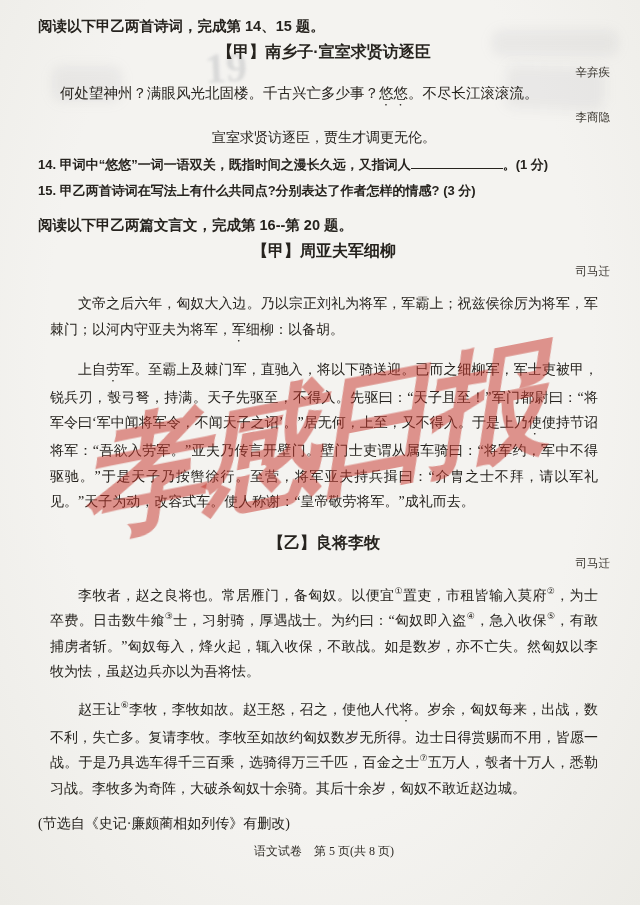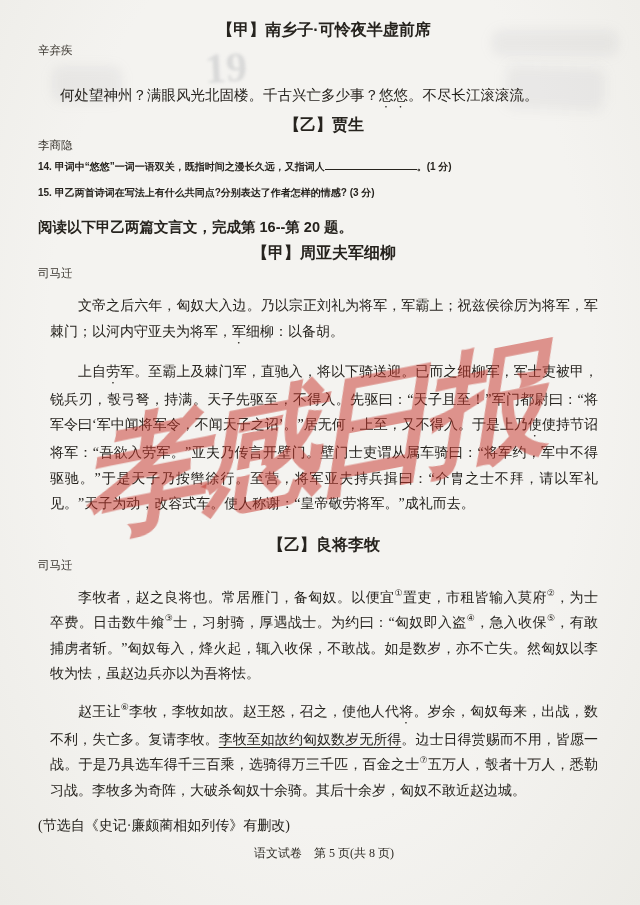--- a/index.html
+++ b/index.html
@@ -6,32 +6,32 @@
   body{width:640px;height:905px;position:relative;overflow:hidden;
        font-family:"Liberation Serif","DejaVu Serif",serif;color:#26231e;}
   .page{position:absolute;inset:0;
         background:radial-gradient(ellipse at 50% 40%, #f4f3f0 60%, #ecebe6 100%);
         padding:16px 30px 0 38px;box-sizing:border-box;}
   
   .intro,.question,.sec-title{font-family:"Liberation Sans","DejaVu Sans",sans-serif;font-weight:700;}
   .intro{font-size:14.5px;line-height:20px;margin:0 0 4px 0;}
   .intro.second{margin-top:12px;}
   .sec-title{font-size:16px;line-height:24px;text-align:center;margin:2px 0 0 0;}
-  .author{font-size:11.5px;line-height:16px;text-align:left;color:#3a362f;}
+  .author{font-size:11.5px;line-height:16px;text-align:right;color:#3a362f;}
   .poem-line{font-size:14.5px;line-height:27px;}
-  .poem-line.indent{padding-left:22px;margin-top:24px;}
+  .poem-line.indent{padding-left:22px;}
   .poem-line.centered{text-align:center;font-size:14px;line-height:26px;}
-  .question{font-size:10px;line-height:25px;margin:1px 0;}
+  .question{font-size:13px;line-height:25px;margin:1px 0;}
   .para{font-size:14px;line-height:25.5px;text-indent:2em;text-align:justify;margin:12px;}
   .attribution{font-size:14px;line-height:22px;text-align:left;padding-right:14px;}
   .footer{font-size:12px;line-height:18px;text-align:center;margin-top:7px;color:#2e2b25;}
   sup{font-size:9px;line-height:0;}
   .em-dot{-webkit-text-emphasis:filled dot #26231e;-webkit-text-emphasis-position:under left;
           text-emphasis:filled dot #26231e;text-emphasis-position:under left;}
-  .u-line{text-decoration:underline;text-underline-offset:3px;}
+  .u-line{text-underline-offset:3px;}
   .blank{display:inline-block;border-bottom:1.2px solid #26231e;height:1em;vertical-align:baseline;}
   
   .watermark{position:absolute;left:86px;top:424px;transform:rotate(-11deg) skewX(-6deg);
              transform-origin:left bottom;font-size:126px;line-height:1;font-weight:700;
              font-style:italic;letter-spacing:-10px;white-space:nowrap;
              color:rgba(197,49,40,0.5);filter:blur(0.5px);pointer-events:none;z-index:3;}
   
   .bleed-num{position:absolute;left:205px;top:44px;font-size:42px;font-weight:700;
              color:rgba(135,140,148,0.25);filter:blur(1.5px);transform:rotate(-3deg);z-index:1;}
   .bleed-blob{position:absolute;background:rgba(140,142,148,0.10);filter:blur(6px);
@@ -48,27 +48,28 @@
 
   <div class="bleed-num">19</div>
   <div class="bleed-blob blob-a"></div>
   <div class="bleed-blob blob-b"></div>
   <div class="bleed-blob blob-c"></div>
 
   <div class="watermark">孝感日报</div>
 
   <div class="content">
 
+    <div class="intro">阅读以下甲乙两首诗词，完成第 14、15 题。</div>
 
-    <div class="sec-title">【甲】南乡子·可怜夜半虚前席</div>
+    <div class="sec-title">【甲】南乡子·宣室求贤访逐臣</div>
     <div class="author">辛弃疾</div>
     <div class="poem-line indent"><span>何处望神州？满眼风光北固楼。千古兴亡多少事？</span><span class="em-dot">悠悠</span><span>。不尽长江滚滚流。</span></div>
 
-    <div class="sec-title">【乙】贾生</div>
     <div class="author">李商隐</div>
+    <div class="poem-line centered">宣室求贤访逐臣，贾生才调更无伦。</div>
 
     <div class="question"><span>14. 甲词中“悠悠”一词一语双关，既指时间之漫长久远，又指词人</span><span class="blank" style="width: 92px;"></span><span>。(1 分)</span></div>
     <div class="question">15. 甲乙两首诗词在写法上有什么共同点?分别表达了作者怎样的情感? (3 分)</div>
 
     <div class="intro second">阅读以下甲乙两篇文言文，完成第 16--第 20 题。</div>
 
     <div class="sec-title">【甲】周亚夫军细柳</div>
     <div class="author">司马迁</div>
     <p class="para"><span>文帝之后六年，匈奴大入边。乃以宗正刘礼为将军，军霸上；祝兹侯徐厉为将军，军棘门；以河内守亚夫为将军，</span><span class="em-dot">军</span><span>细柳：以备胡。</span></p>
     <p class="para"><span>上自</span><span class="em-dot">劳</span><span>军。至霸上及棘门军，直驰入，将以下骑送迎。已而之细柳军，军士吏被甲，锐兵刃，彀弓弩，持满。天子先驱至，不得入。先驱曰：“天子且至！”军门都尉曰：“将军令曰‘军中闻将军令，不闻天子之诏’。”居无何，上至，又不得入。于是上乃</span><span class="em-dot">使</span><span>使持节诏将军：“吾欲入劳军。”亚夫乃传言开壁门。壁门士吏谓从属车骑曰：“将军约，军中不得驱驰。”于是天子乃按辔徐行。至营，将军亚夫持兵揖曰：“介胄之士不拜，请以军礼见。”天子为动，改容式车。使人称谢：“皇帝敬劳将军。”成礼而去。</span></p>

